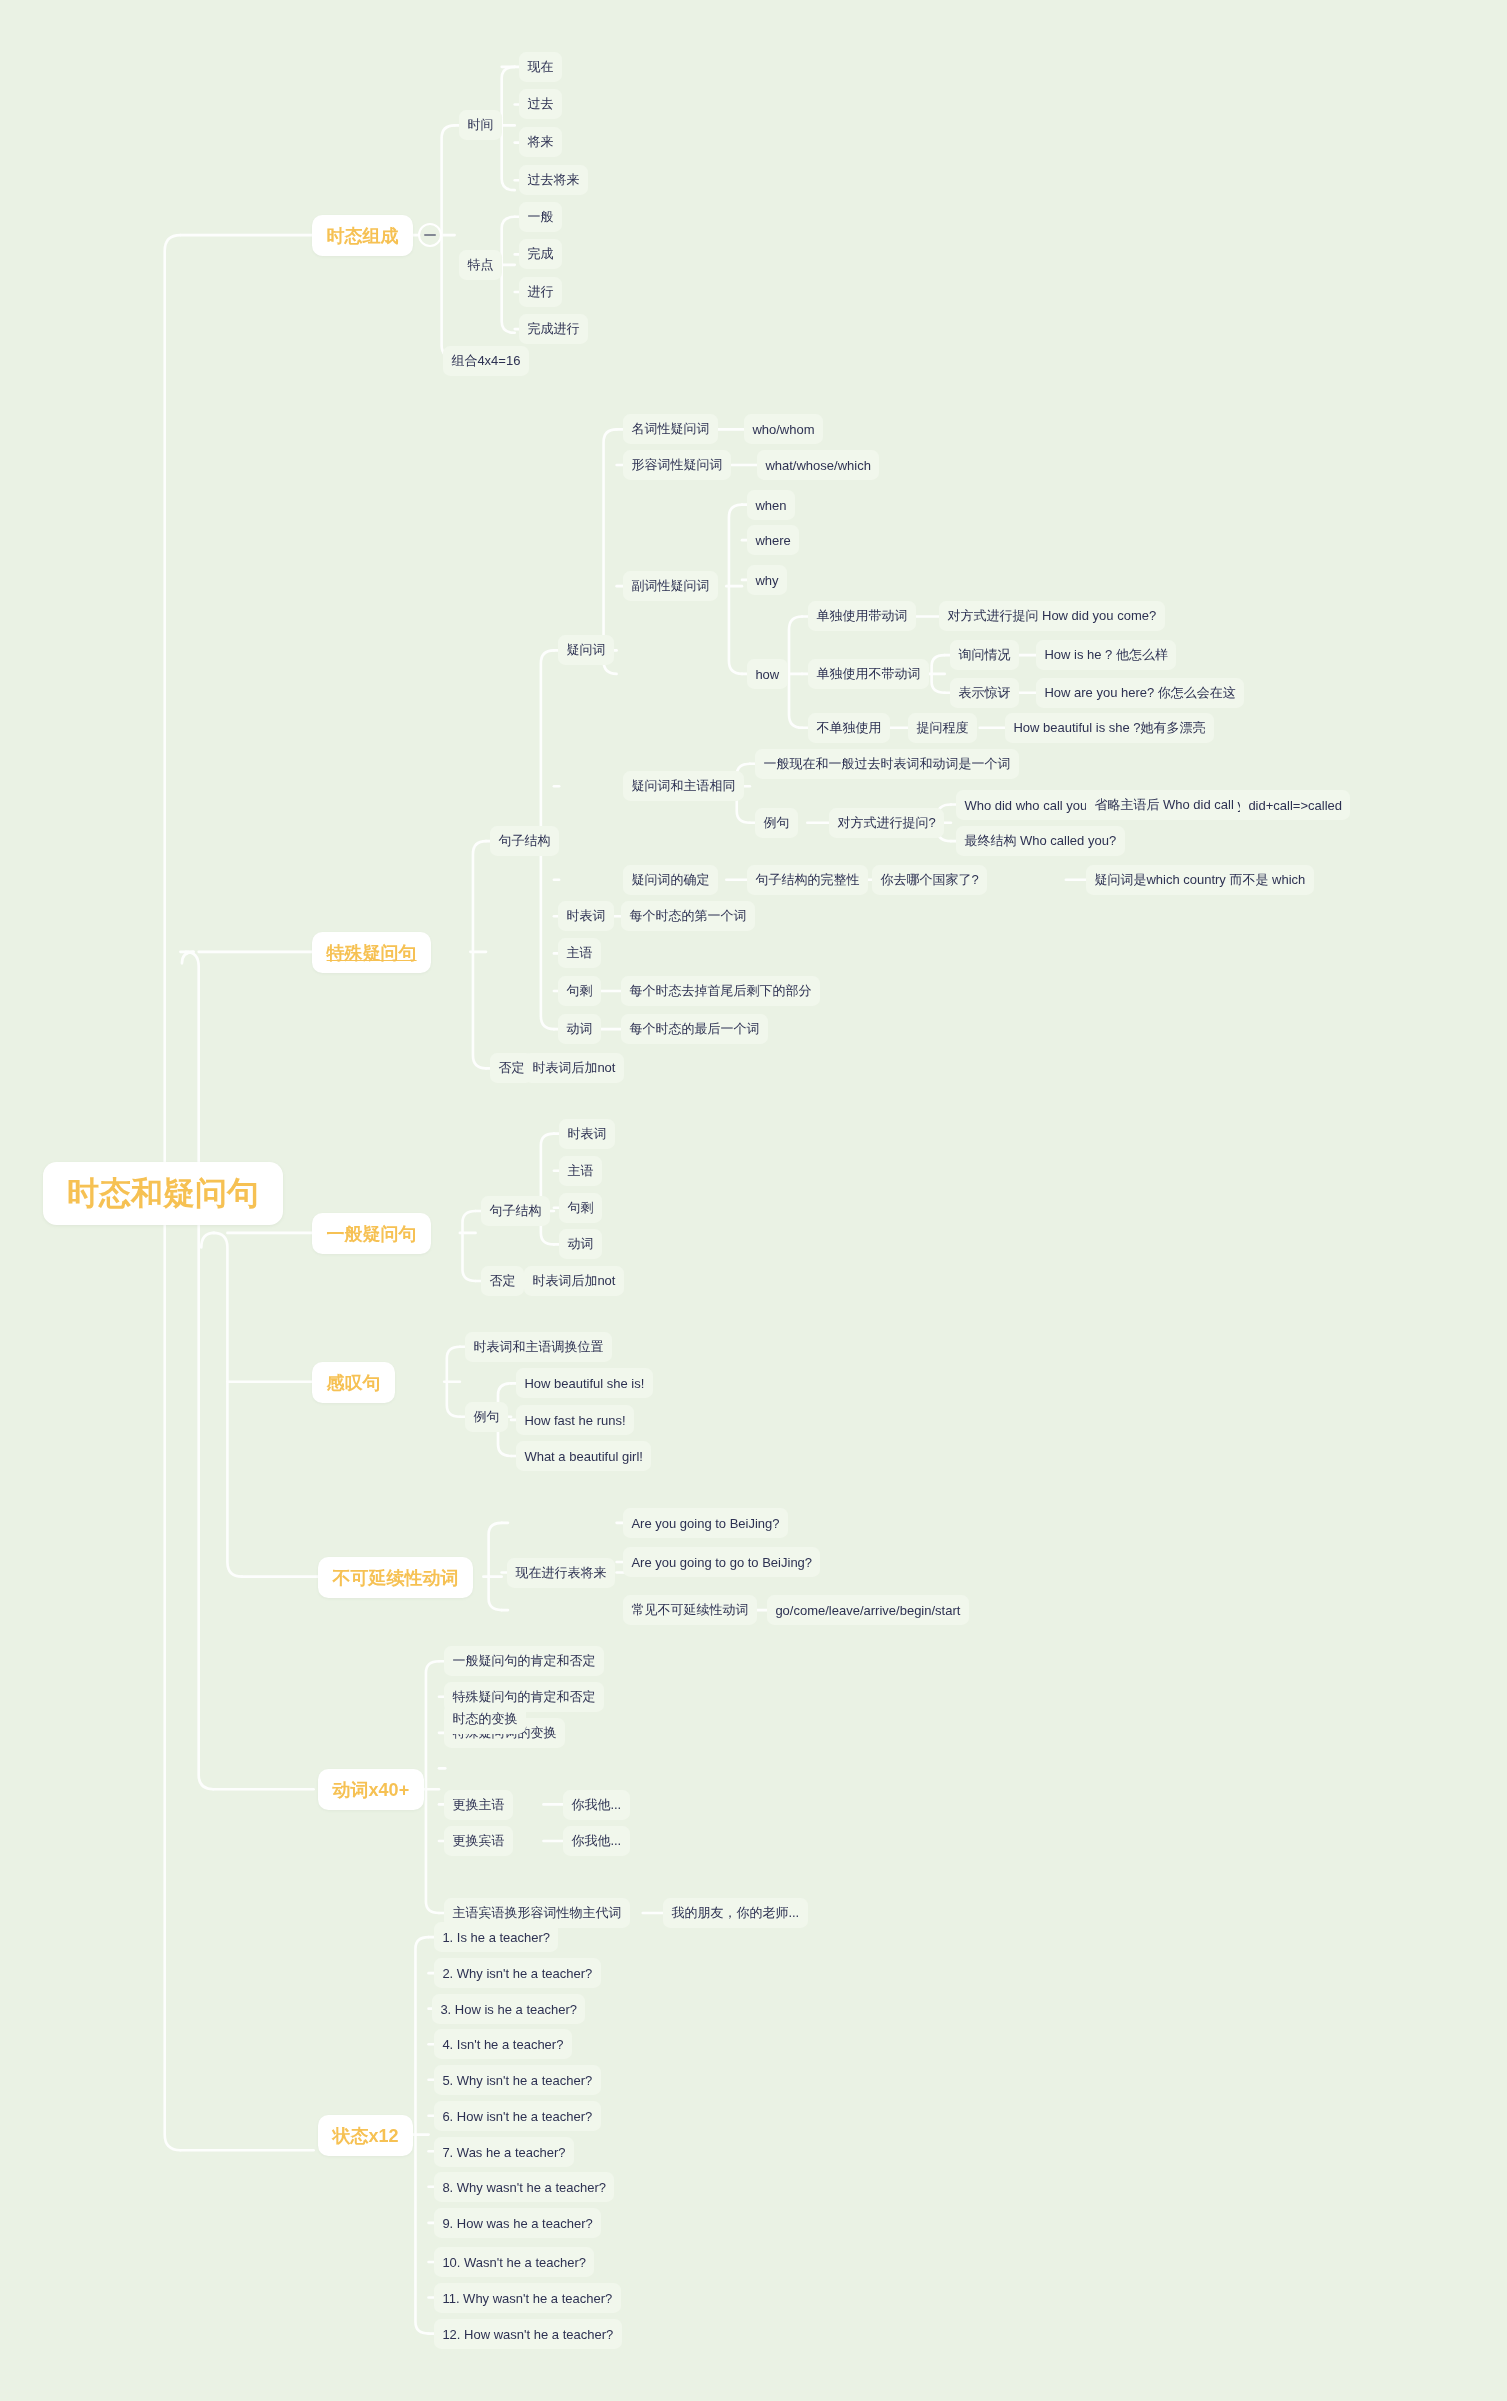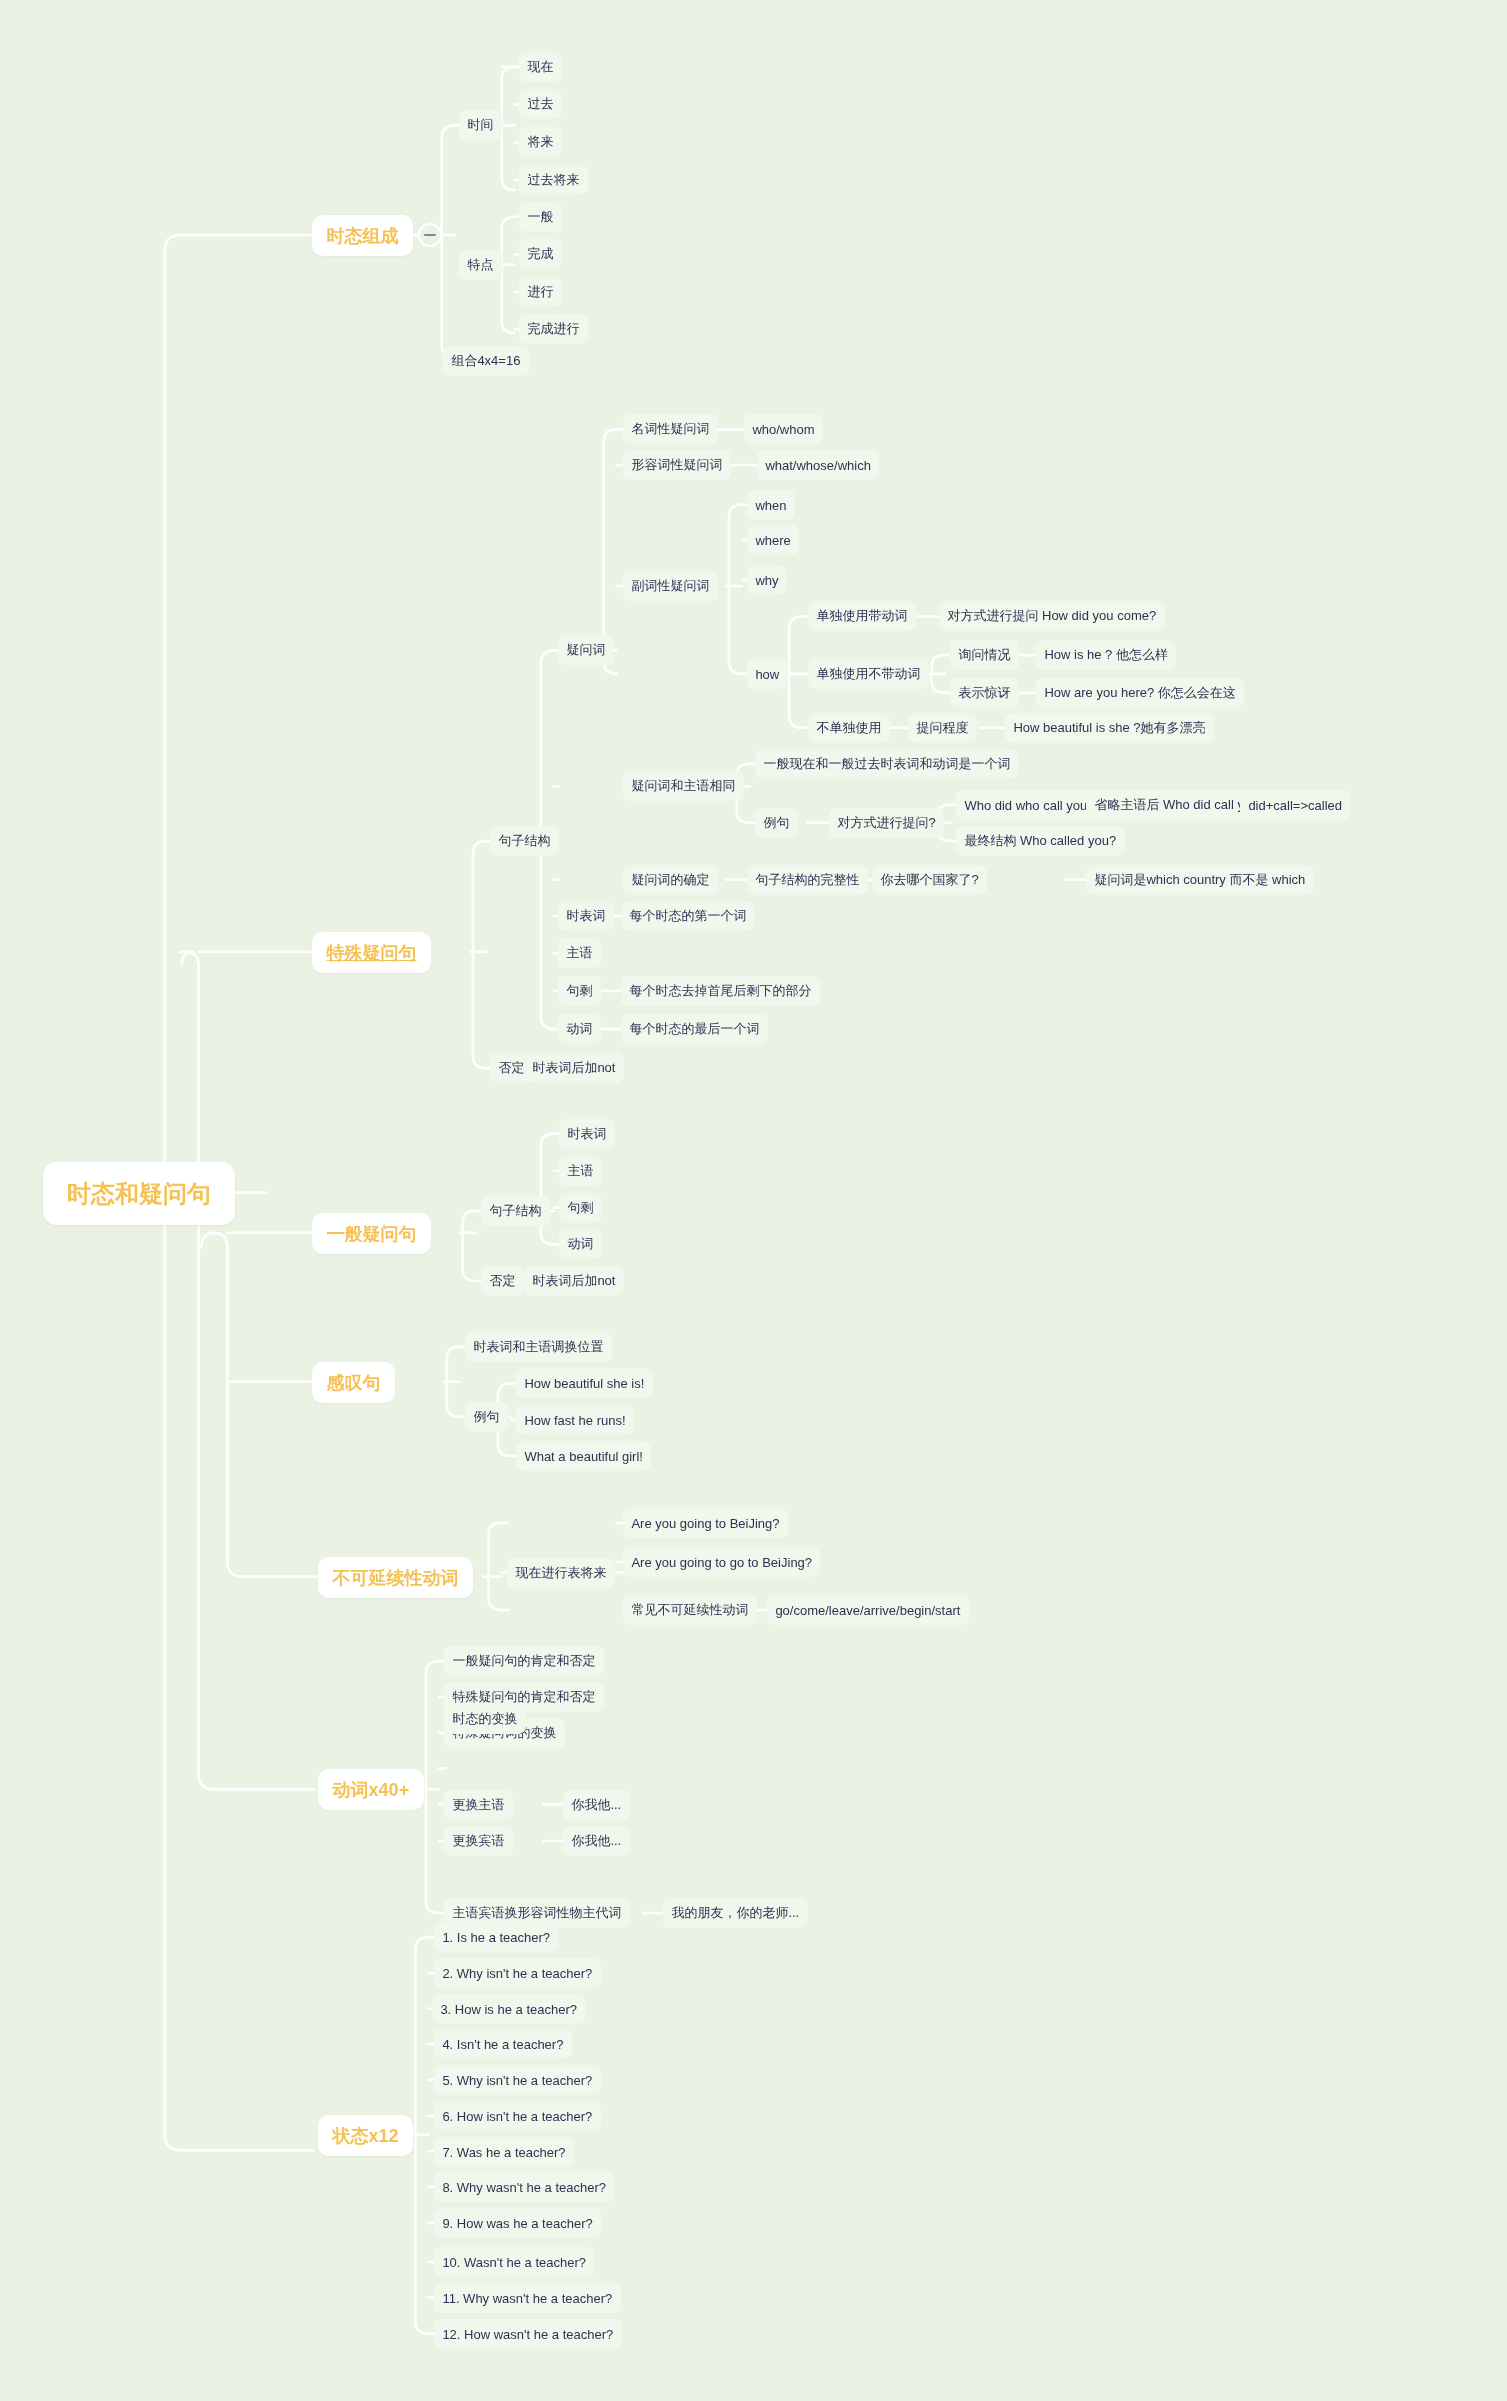--- a/index.html
+++ b/index.html
@@ -11,21 +11,21 @@
   }
   #canvas{position:absolute;left:0;top:0;width:1508px;height:2401px;}
   svg.links{position:absolute;left:0;top:0;width:1508px;height:2401px;pointer-events:none;}
   svg.links path,svg.links line{fill:none;stroke:#fdfefd;stroke-width:5;stroke-linecap:round;}
 
   .node{position:absolute;box-sizing:border-box;display:flex;align-items:center;
         white-space:nowrap;}
   
   .root{
     background:#ffffff;border-radius:13.6px;
-    color:#f6c153;font-size:24px;font-weight:600;
+    color:#f6c153;font-size:32px;font-weight:600;
     padding:0 24px;height:63px;
     box-shadow:0 1px 3.1px rgba(120,140,110,.10);
   }
   
   .main{
     background:#ffffff;border-radius:10.5px;
     color:#f6c153;font-size:18px;font-weight:600;
     padding:0 14.6px;height:41px;
     box-shadow:0 1px 2.6px rgba(120,140,110,.08);
   }

